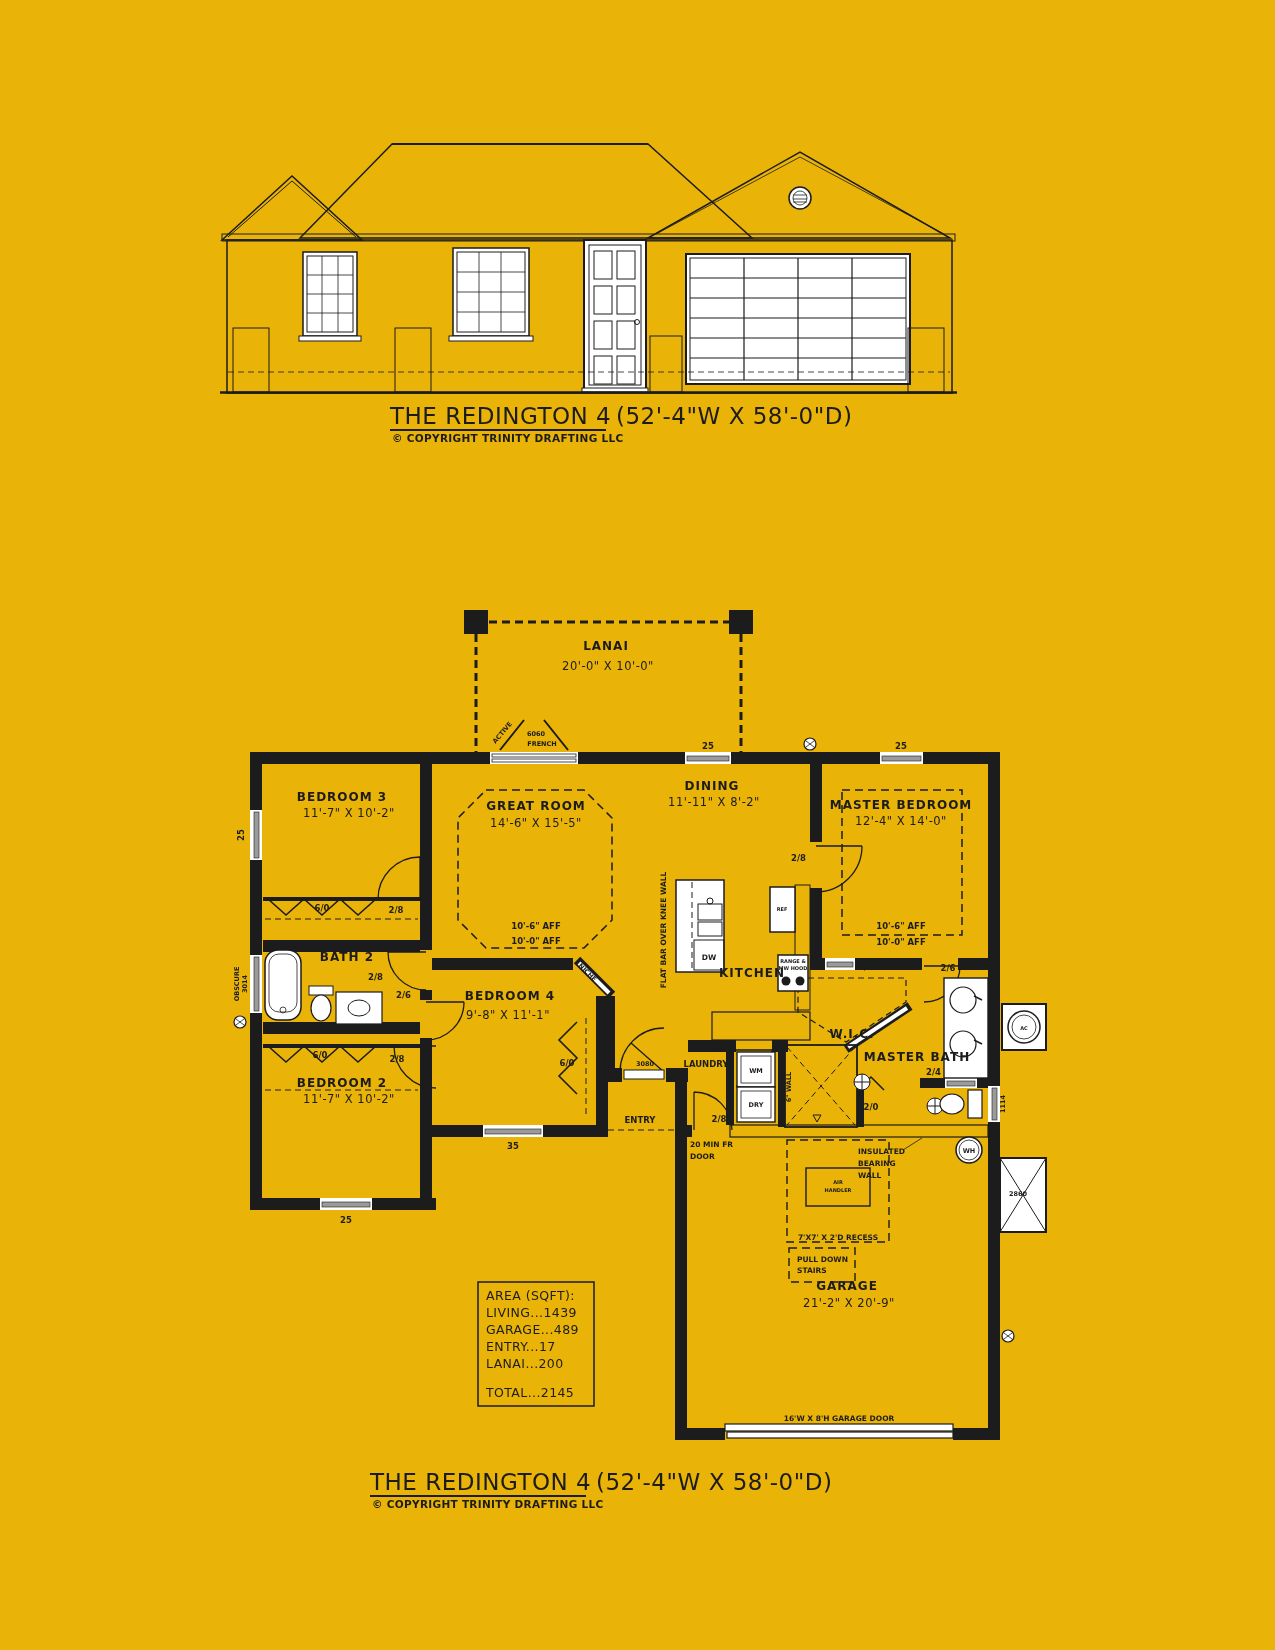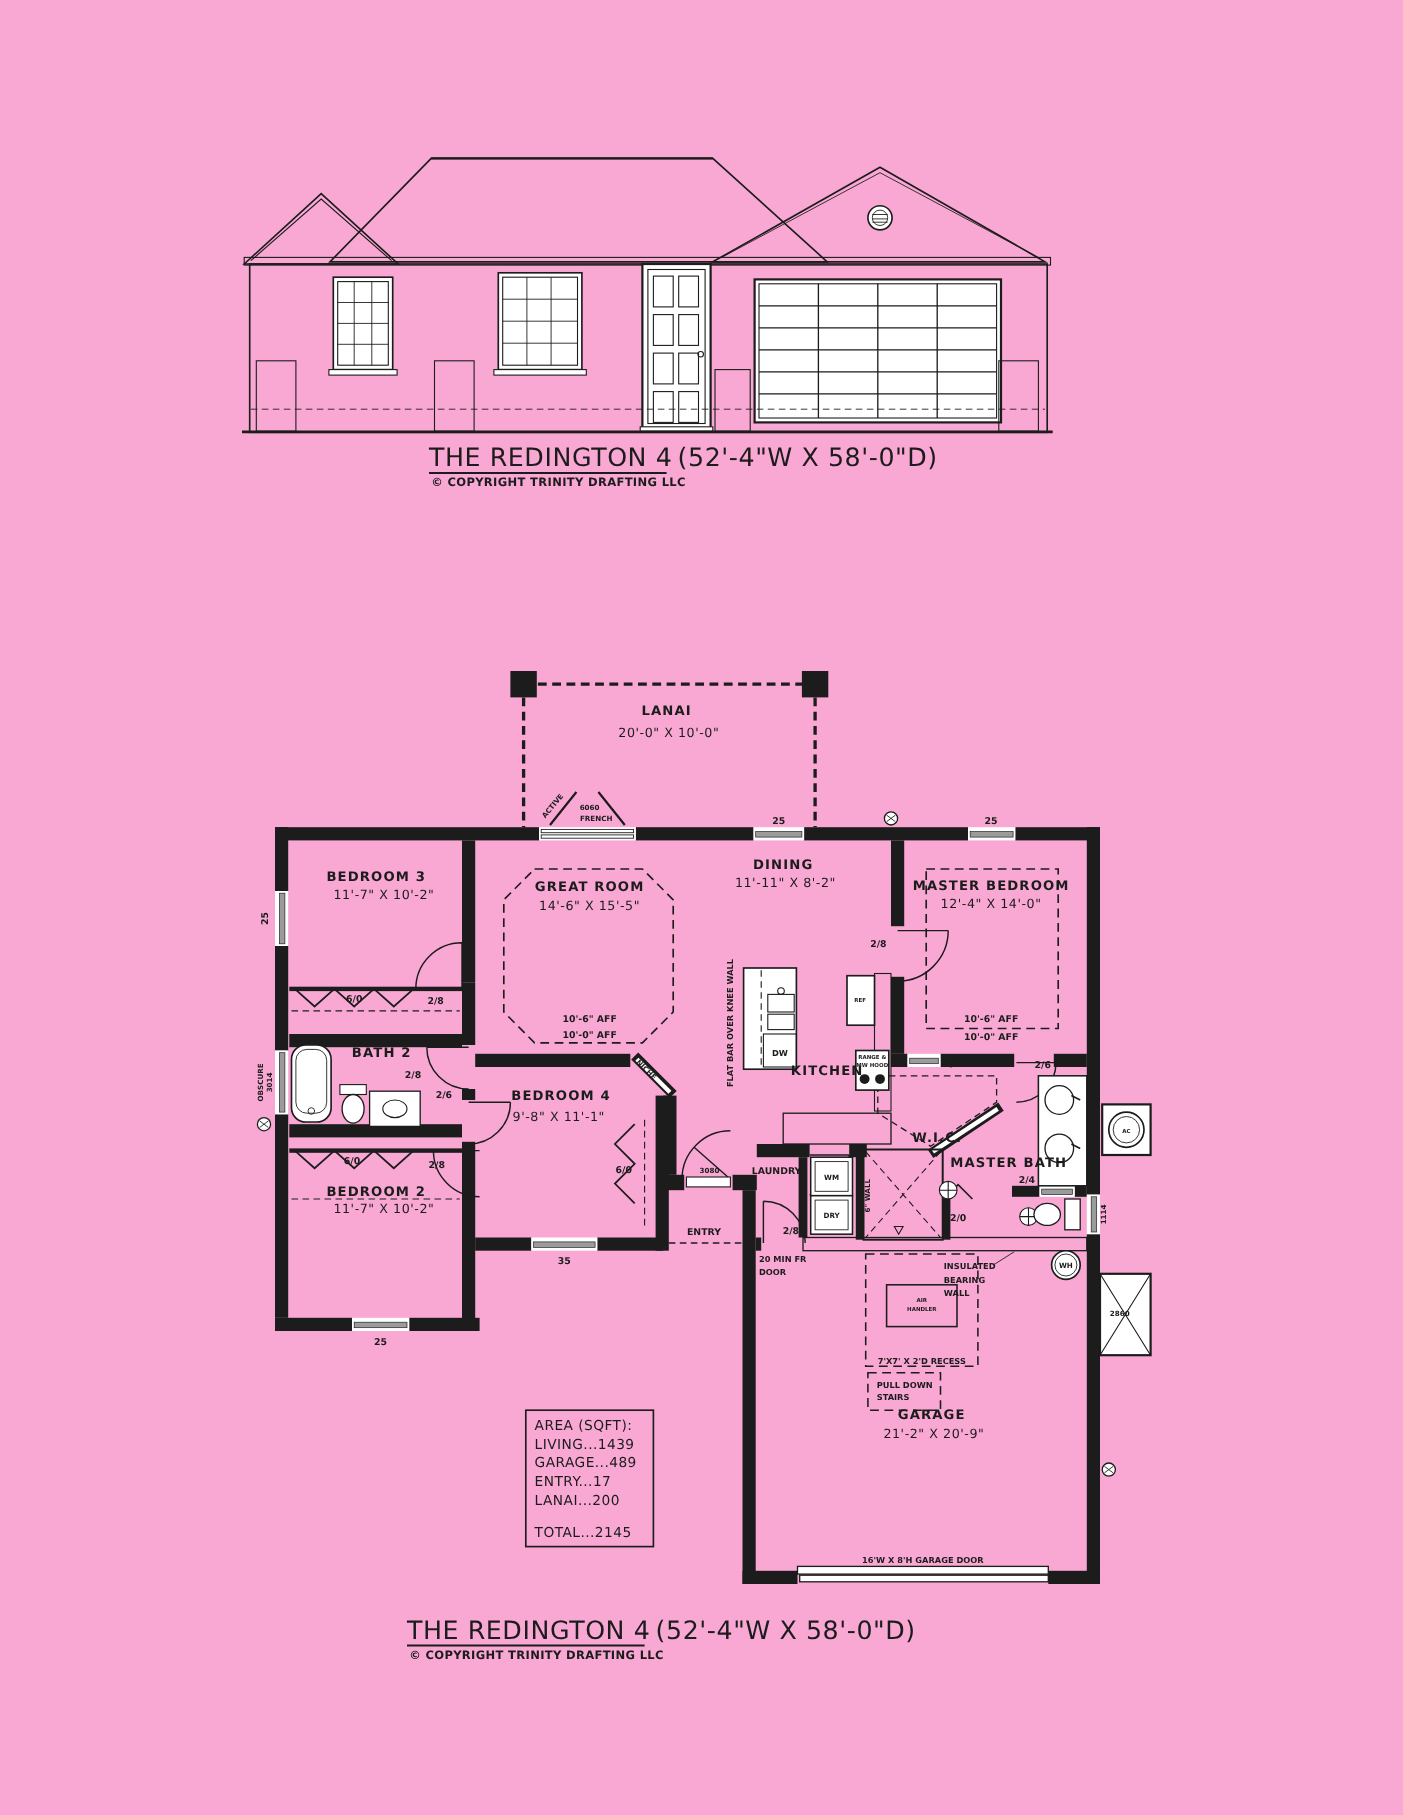--- a/index.html
+++ b/index.html
@@ -1,16 +1,16 @@
 <!DOCTYPE html>
 <html><head>
 <meta charset="utf-8">
 <style>
   html,body{margin:0;padding:0;background:#fff;}
-  .sheet{position:relative;width:1275px;height:1650px;background:#f9a8d4;overflow:hidden;
+  .sheet{position:relative;width:1275px;height:1650px;background:#eab308;overflow:hidden;
          font-family:"DejaVu Sans",sans-serif;}
   svg text{fill:#1c1c1c;font-family:"DejaVu Sans",sans-serif;}
   .t-title{font-size:23px;letter-spacing:.5px;}
   .t-copy{font-size:10.5px;font-weight:bold;letter-spacing:.3px;}
   .t-room{font-size:12px;font-weight:600;letter-spacing:1px;}
   .t-dims{font-size:11.5px;letter-spacing:.5px;}
   .t-sm{font-size:8.5px;font-weight:bold;}
   .t-sm7{font-size:7.5px;font-weight:bold;}
   .t-tiny{font-size:6.5px;font-weight:bold;}
   .t-micro{font-size:5px;font-weight:bold;}

